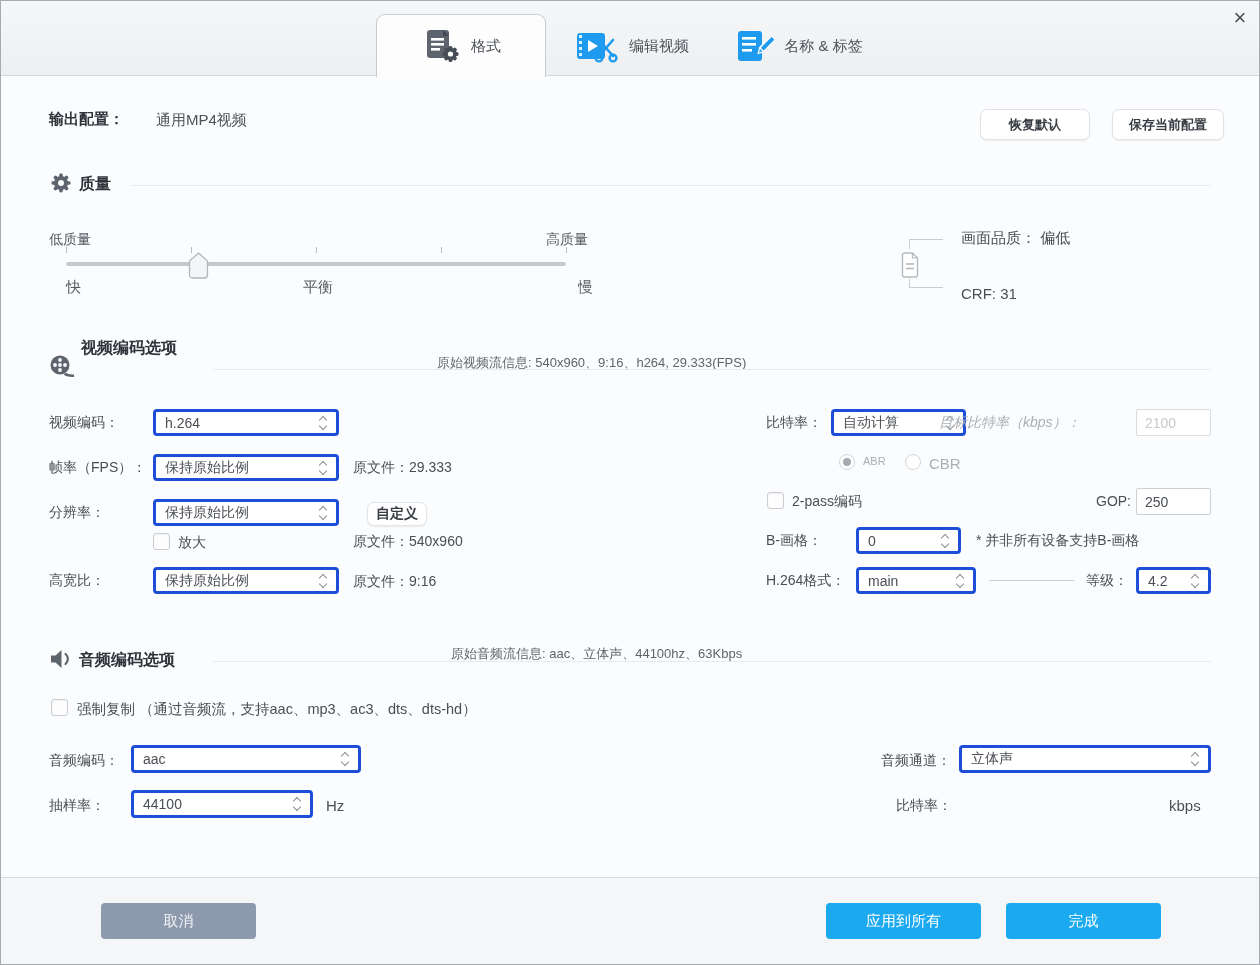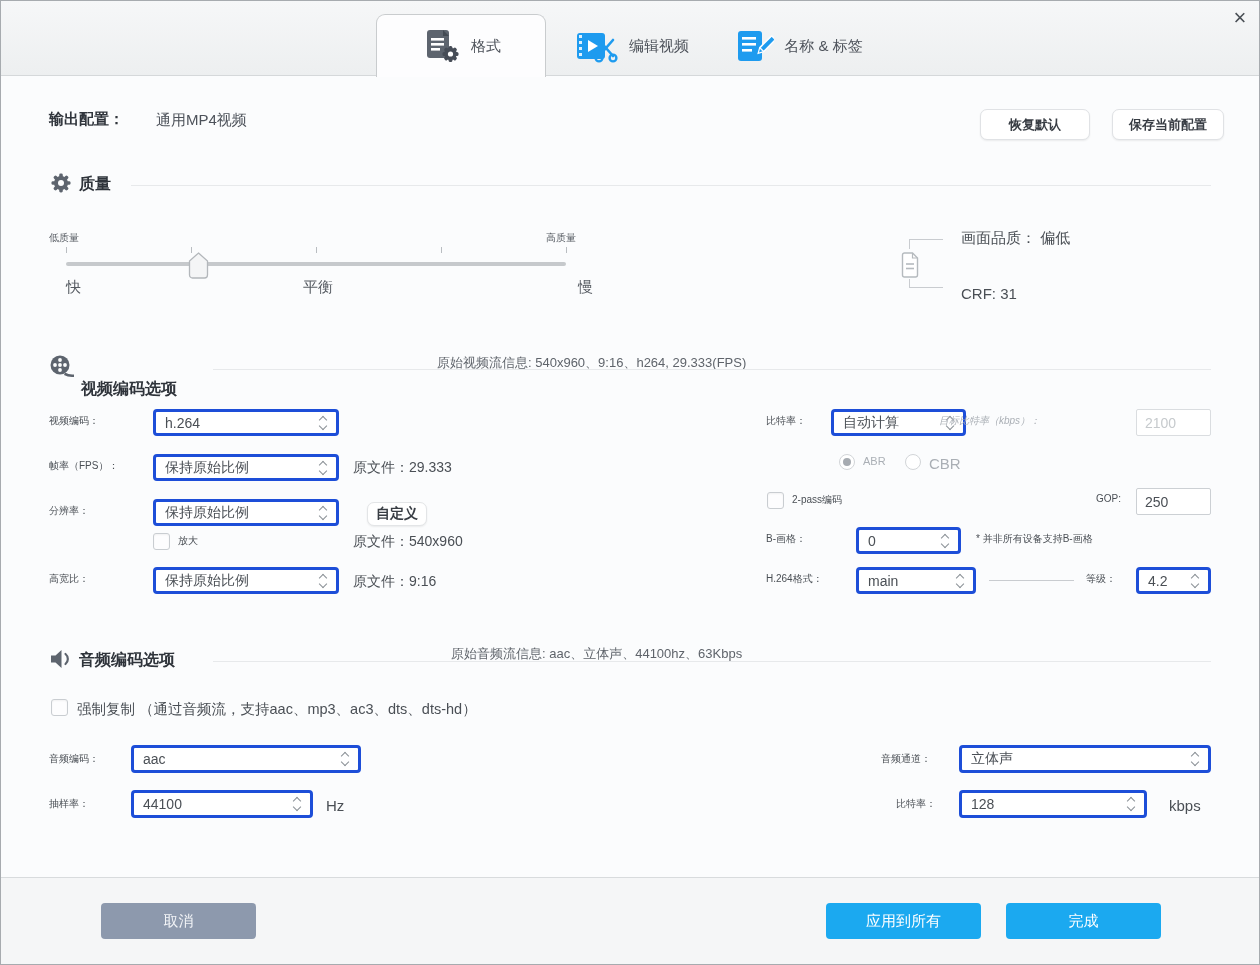--- a/index.html
+++ b/index.html
@@ -23,21 +23,21 @@
     font-size:15px; color:#4d525a; }
   .tab-active{
     left:375px; top:13px; width:170px; height:63px;
     background:#fdfdfe; border:1px solid #c9ccce; border-bottom:none;
     border-radius:9px 9px 0 0;
   }
   .tab-plain{ top:24px; height:42px; }
   .tab-icon{ display:inline-flex; }
   
   .abs{ position:absolute; }
-  .lbl{ position:absolute; font-size:10px; color:#4a4f55; white-space:nowrap; }
+  .lbl{ position:absolute; font-size:14px; color:#4a4f55; white-space:nowrap; }
   .lbl-bold{ font-weight:bold; color:#30353c; }
   .sec-title{ position:absolute; font-size:16px; font-weight:bold; color:#2f343b; white-space:nowrap;}
   .sline{ position:absolute; height:1px; background:#e7e9eb; }
   .info-txt{ position:absolute; font-size:13px; color:#5f646b; white-space:nowrap; }
   .orig-txt{ position:absolute; font-size:14px; color:#4a4f55; white-space:nowrap; }
   .white-btn{
     position:absolute; background:#fff; border:1px solid #e0e2e5; border-radius:7px;
     box-shadow:0 1px 2px rgba(0,0,0,.07);
     font-size:13px; font-weight:bold; color:#383d44;
     display:flex; align-items:center; justify-content:center; white-space:nowrap;margin-left:14px;
@@ -205,21 +205,21 @@
     <svg width="26" height="24" viewBox="0 0 26 24">
       <circle cx="11" cy="11" r="9.5" fill="#5d646e"></circle>
       <circle cx="11" cy="11" r="1.9" fill="#fbfcfd"></circle>
       <circle cx="11" cy="6" r="1.9" fill="#fbfcfd"></circle>
       <circle cx="11" cy="16" r="1.9" fill="#fbfcfd"></circle>
       <circle cx="6" cy="11" r="1.9" fill="#fbfcfd"></circle>
       <circle cx="16" cy="11" r="1.9" fill="#fbfcfd"></circle>
       <path d="M16 18.5 q4 2.5 9 2 l0 2.5 q-6 .5 -10 -2 z" fill="#5d646e"></path>
     </svg>
   </span>
-  <div class="sec-title" style="left:80px; top:378px;">视频编码选项</div>
+  <div class="sec-title" style="left:80px; top:337px;">视频编码选项</div>
   <div class="info-txt" style="left:436px; top:353px;">原始视频流信息: 540x960、9:16、h264, 29.333(FPS)</div>
   <div class="sline" style="left:212px; top:368px; width:998px;"></div>
 
   <div class="lbl" style="left:48px; top:413px;">视频编码：</div>
   <div class="combo" style="left:152px; top:408px; width:186px;">
     <span>h.264</span>
     <span class="chev">
         <i class="cv cv-up"></i>
         <i class="cv cv-dn"></i>
       </span>
@@ -342,27 +342,20 @@
   <div class="combo" style="left:130px; top:789px; width:182px; height:28px;">
     <span>44100</span>
     <span class="chev">
         <i class="cv cv-up"></i>
         <i class="cv cv-dn"></i>
       </span>
   </div>
   <div class="lbl" style="left:325px; top:796px; font-size:15px;">Hz</div>
 
   <div class="lbl" style="left:895px; top:796px;">比特率：</div>
-  <div class="combo" style="left:958px; top:789px; width:188px; height:28px;">
-    <span>128</span>
-    <span class="chev">
-        <i class="cv cv-up"></i>
-        <i class="cv cv-dn"></i>
-      </span>
-  </div>
   <div class="lbl" style="left:1168px; top:796px; font-size:15px;">kbps</div>
 
   <div class="footer">
     <div class="btn-gray" style="left:100px; top:25px;">取消</div>
     <div class="btn-blue" style="left:825px; top:25px;">应用到所有</div>
     <div class="btn-blue" style="left:1005px; top:25px;">完成</div>
   </div>
 
 </div>
 

